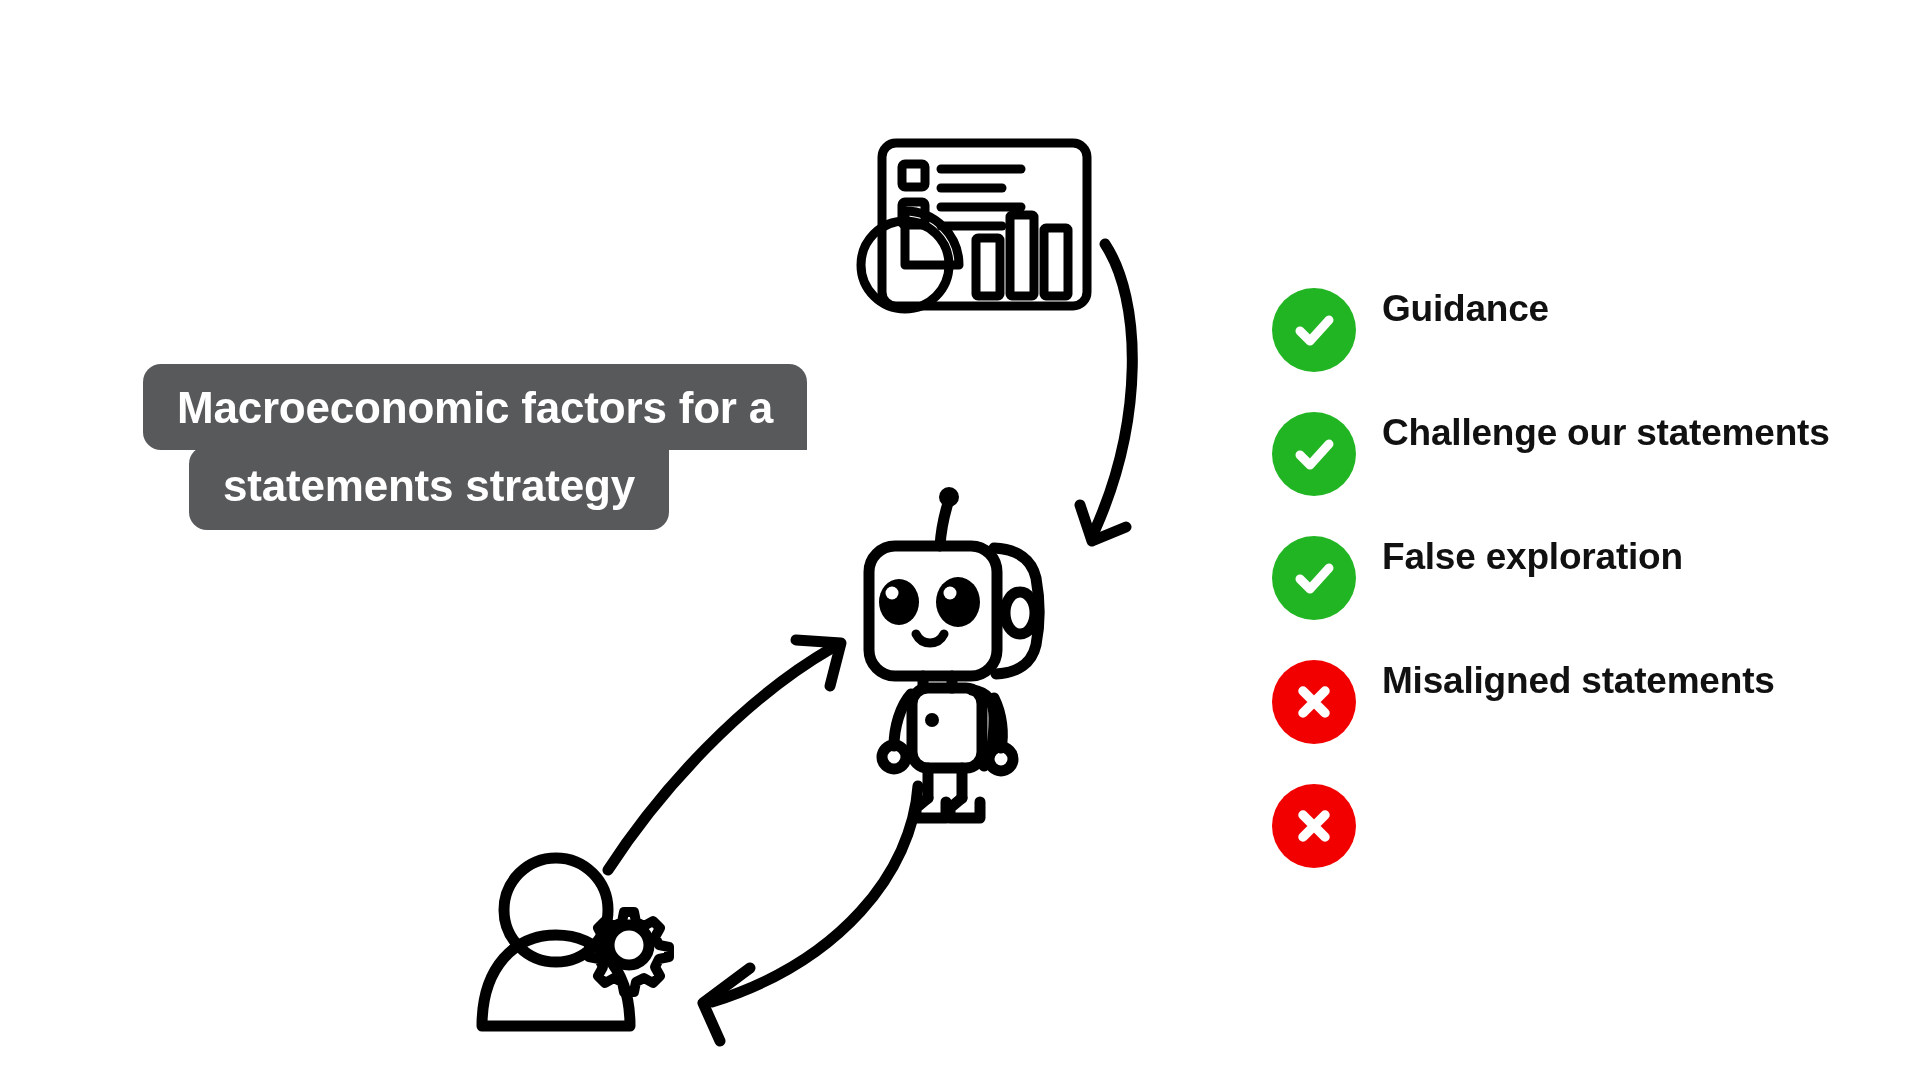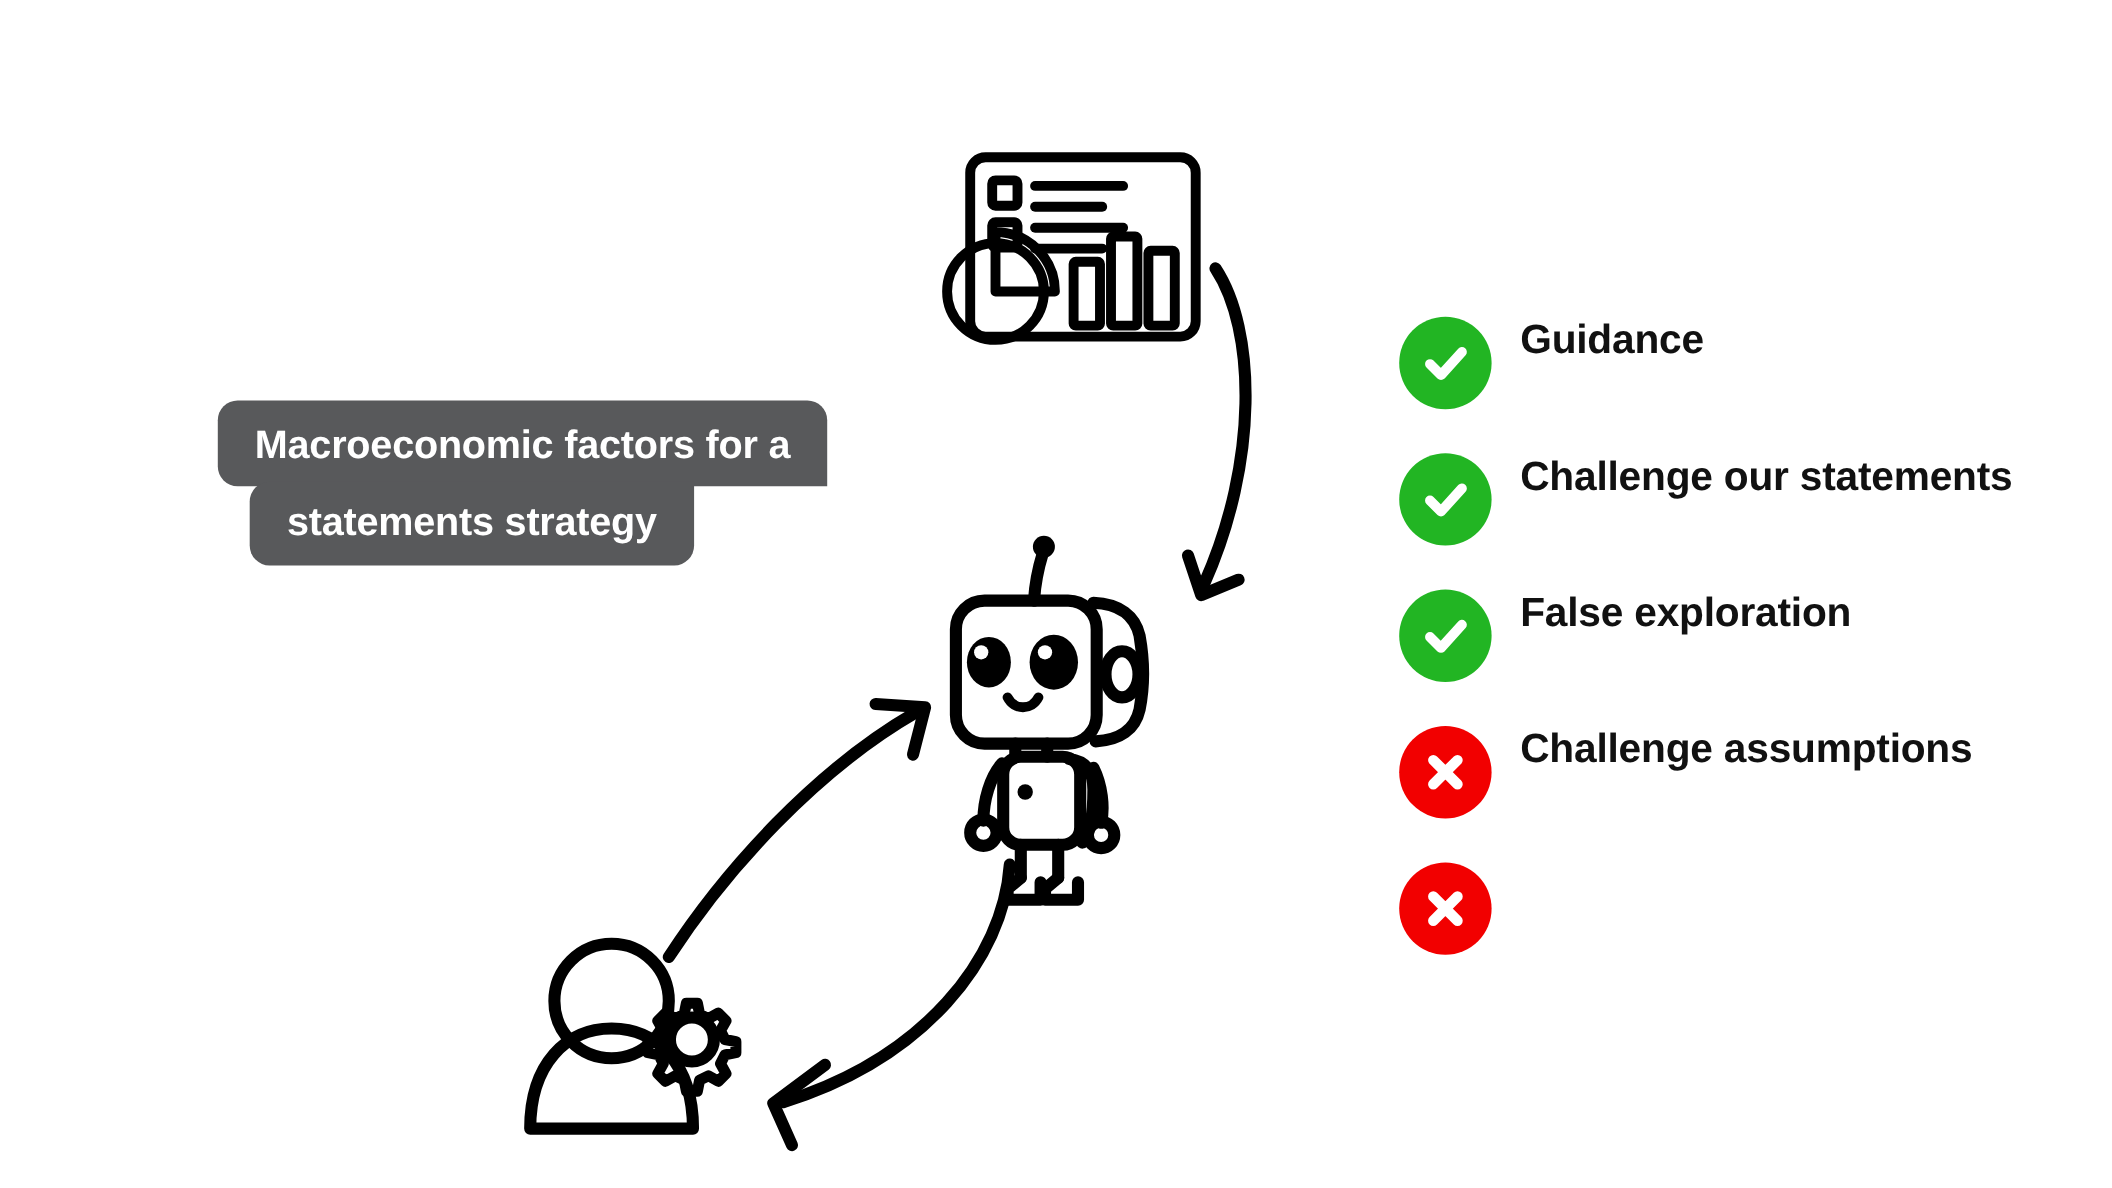--- a/index.html
+++ b/index.html
@@ -31,21 +31,21 @@
     width: 740px;
     display: flex;
     flex-direction: column;
     align-items: center;
     z-index: 5;
   }
   #speech-bubble .bubble-line {
     display: inline-block;
     background: #58595b;
     color: #ffffff;
-    font-size: 36px;
+    font-size: 44px;
     font-weight: bold;
     line-height: 1.0;
     letter-spacing: -0.2px;
     white-space: nowrap;
   }
   #speech-bubble .bubble-line-1 {
     padding: 22px 34px 20px 34px;
     border-radius: 18px 18px 0 18px;
   }
   #speech-bubble .bubble-line-2 {
@@ -227,21 +227,21 @@
     <span class="outcome-label">False exploration</span>
   </div>
 
 
   <div class="outcome-row">
     <span class="outcome-badge bad">
       <svg width="50" height="50" viewBox="0 0 50 50" aria-hidden="true">
         <path d="M 14 14 L 36 36 M 36 14 L 14 36" fill="none" stroke="#ffffff" stroke-width="9.5" stroke-linecap="round"></path>
       </svg>
     </span>
-    <span class="outcome-label">Challenge assumptions</span>
+    <span class="outcome-label">Misaligned statements</span>
   </div>
 
   <div class="outcome-row">
     <span class="outcome-badge bad">
       <svg width="50" height="50" viewBox="0 0 50 50" aria-hidden="true">
         <path d="M 14 14 L 36 36 M 36 14 L 14 36" fill="none" stroke="#ffffff" stroke-width="9.5" stroke-linecap="round"></path>
       </svg>
     </span>
   </div>
 

